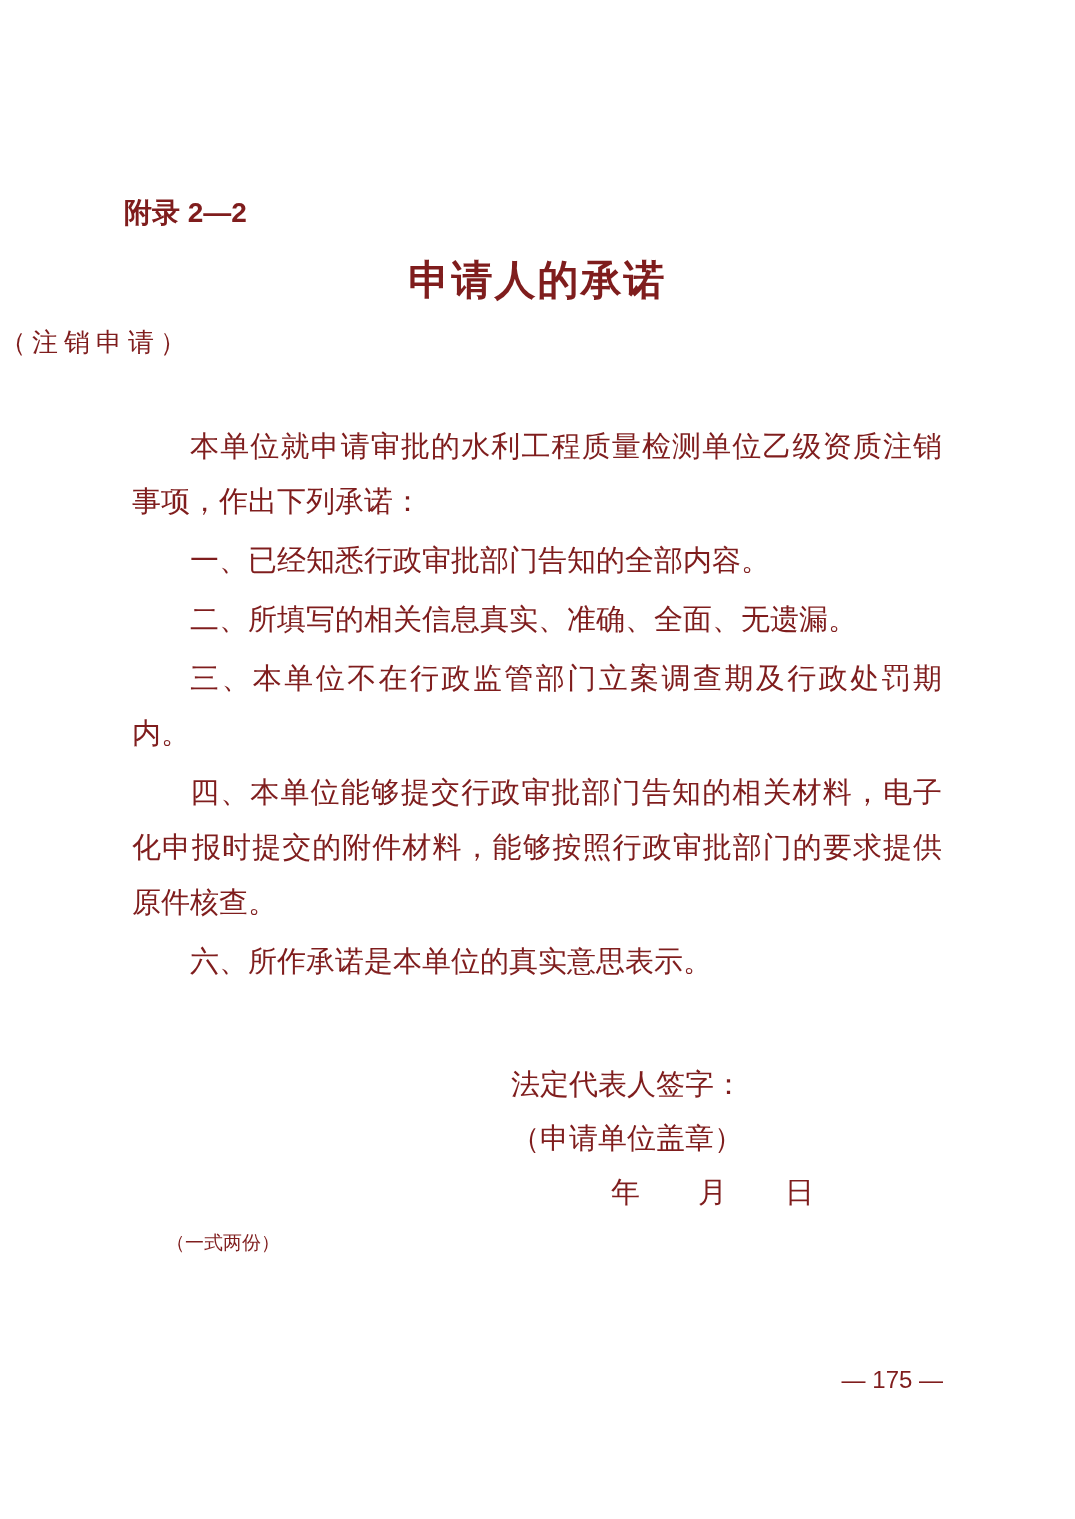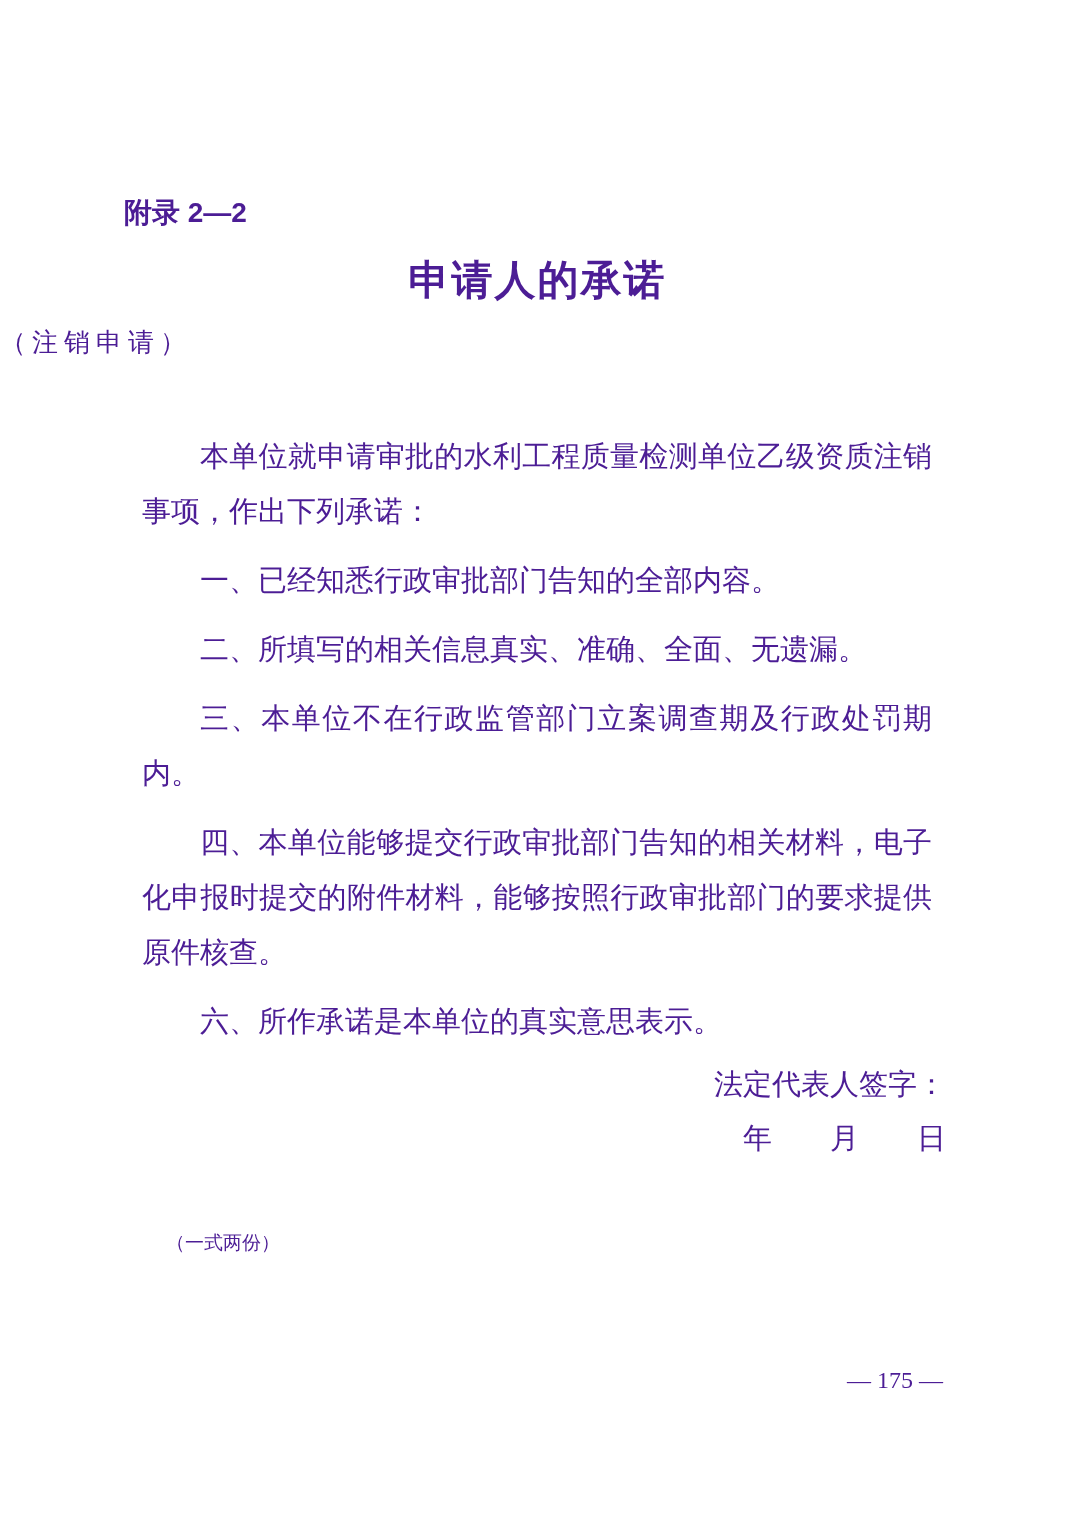--- a/index.html
+++ b/index.html
@@ -5,21 +5,21 @@
   html, body {
     margin: 0;
     padding: 0;
     background: #ffffff;
   }
   .page {
     position: relative;
     width: 1075px;
     height: 1519px;
     background: #ffffff;
-    color: #4c1d95;
+    color: #7f1d1d;
     font-family: "Liberation Serif", "DejaVu Serif", serif;
     overflow: hidden;
   }
   .appendix {
     position: absolute;
     left: 124px;
     top: 196px;
     font-family: "Liberation Sans", "DejaVu Sans", sans-serif;
     font-weight: bold;
     font-size: 28px;
@@ -52,35 +52,34 @@
   .doc-body {
     position: absolute;
     left: 128px;
     top: 415px;
     width: 818px;
     font-size: 29px;
     line-height: 55px;
     text-align: justify;
   }
   .doc-body p {
-    margin: 14px;
+    margin: 4px;
     text-indent: 2em;
   }
   .sig-block {
     position: absolute;
     left: 128px;
     top: 1057px;
     width: 818px;
     font-size: 29px;
     line-height: 54px;
   }
   .sig-line {
     margin-left: 383px;
     white-space: nowrap;
-    text-align: right;
   }
   .sig-line.date {
     margin-left: 483px;
   }
   .copies {
     position: absolute;
     left: 128px;
     top: 1215px;
     width: 818px;
     margin: 0;
@@ -88,21 +87,21 @@
     line-height: 55px;
     text-indent: 2em;
   }
   .page-number {
     position: absolute;
     right: 132px;
     top: 1365px;
     font-size: 24px;
     line-height: 30px;
     white-space: nowrap;
-    font-family: Liberation Serif, serif;
+    font-family: Liberation Sans, sans-serif;
   }
 </style>
 </head>
 <body>
 
 <div class="page">
 
   <div class="appendix">附录 2—2</div>
 
   <h1 class="doc-title">申请人的承诺</h1>
@@ -113,20 +112,21 @@
     <p>本单位就申请审批的水利工程质量检测单位乙级资质注销事项，作出下列承诺：</p>
     <p>一、已经知悉行政审批部门告知的全部内容。</p>
     <p>二、所填写的相关信息真实、准确、全面、无遗漏。</p>
     <p>三、本单位不在行政监管部门立案调查期及行政处罚期内。</p>
     <p>四、本单位能够提交行政审批部门告知的相关材料，电子化申报时提交的附件材料，能够按照行政审批部门的要求提供原件核查。</p>
     <p>六、所作承诺是本单位的真实意思表示。</p>
   </div>
 
   <div class="sig-block">
     <div class="sig-line">法定代表人签字：</div>
+    <div class="sig-line">（申请单位盖章）</div>
     <div class="sig-line date">年　　月　　日</div>
   </div>
 
   <p class="copies">（一式两份）</p>
 
   <div class="page-number">— 175 —</div>
 
 </div>
 
 </body></html>

